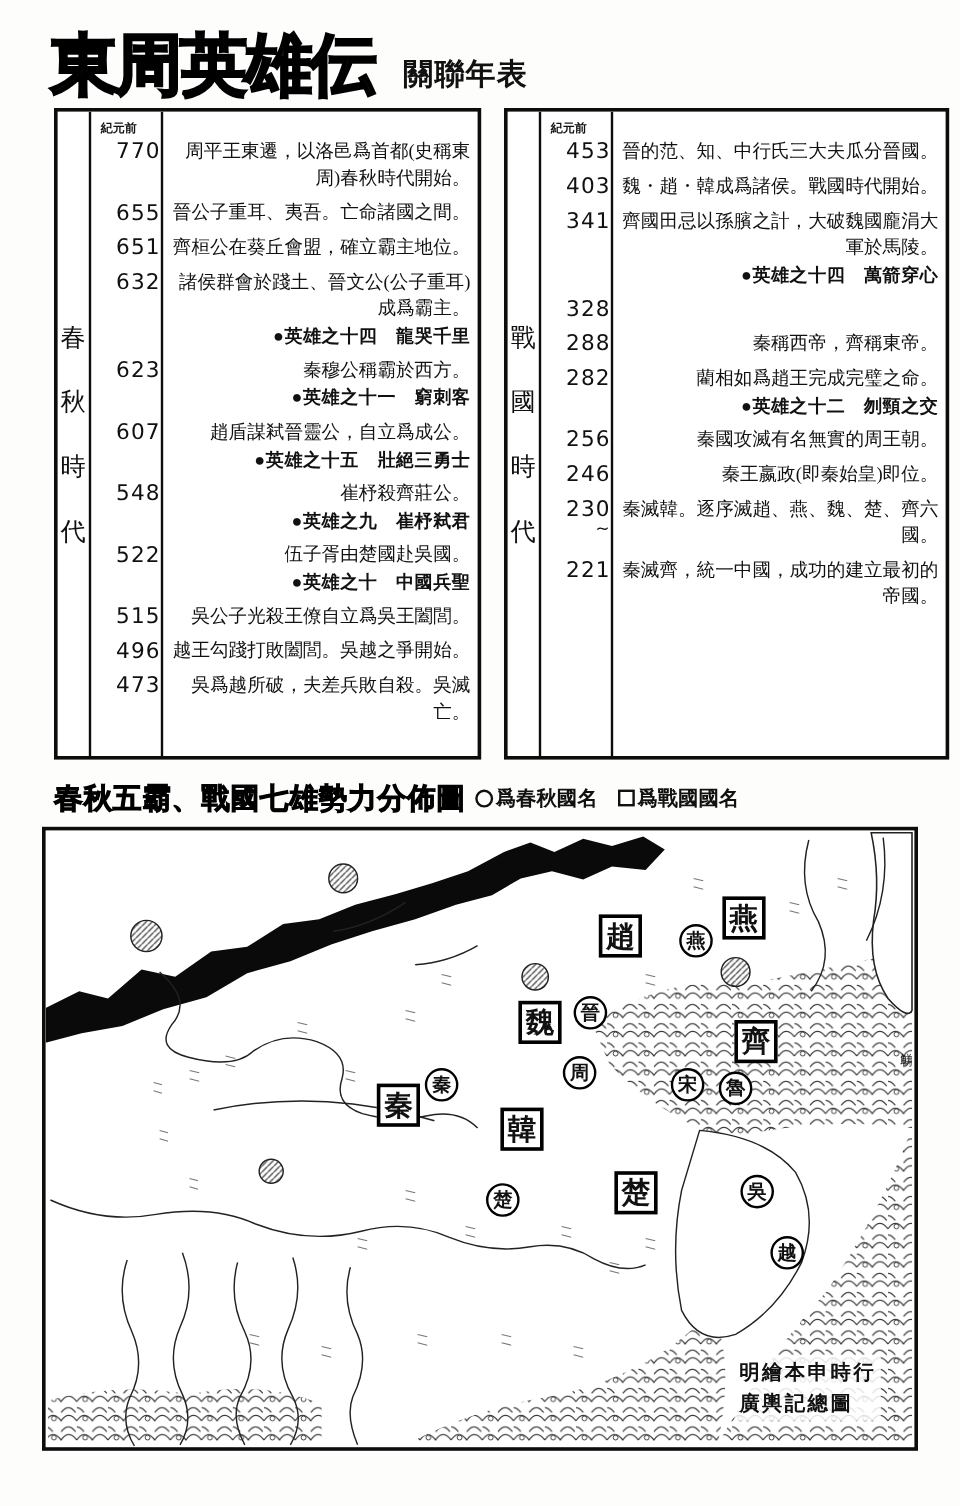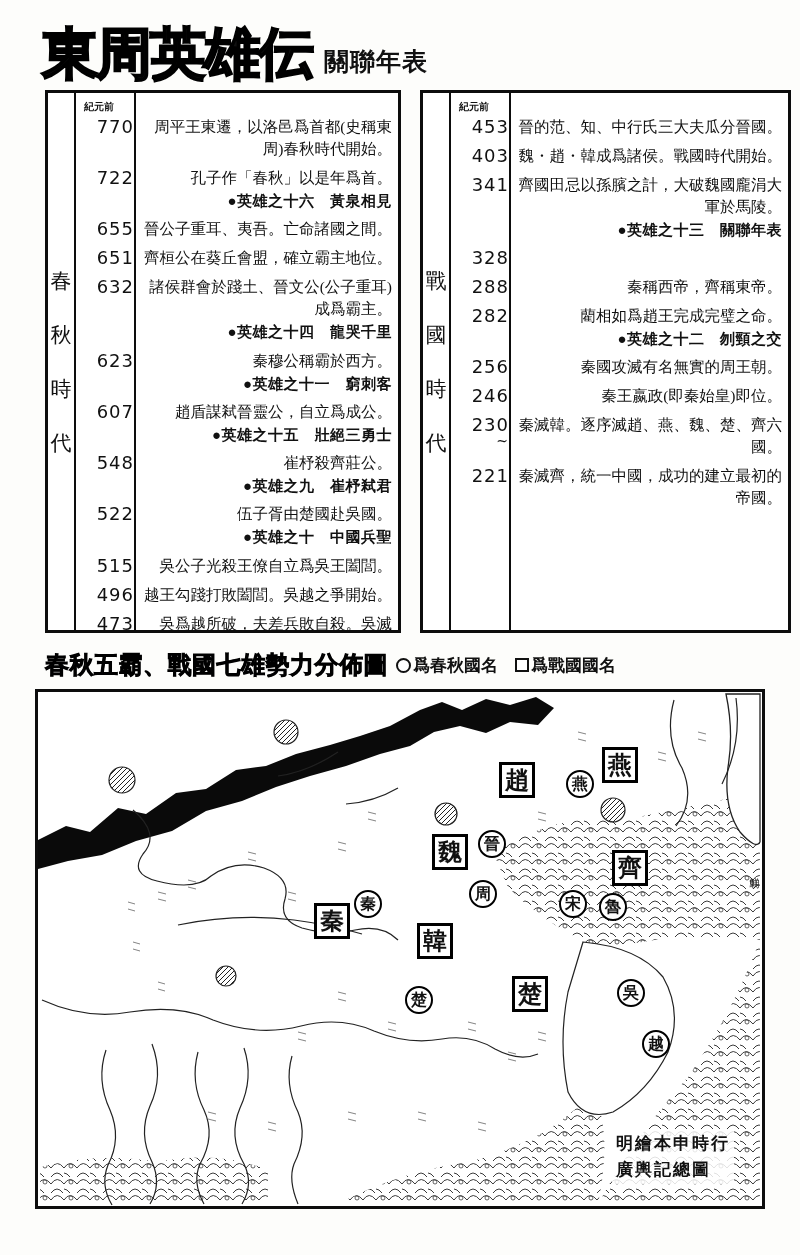--- a/index.html
+++ b/index.html
@@ -12,21 +12,21 @@
   }
   
   .header { display:flex; align-items:flex-end; padding:26px 0 8px 42px; }
   .big-title {
     font-family:"Liberation Sans", sans-serif;
     font-size:56px; font-weight:900; letter-spacing:-2px;
     -webkit-text-stroke:2px #000; line-height:1;
   }
   .sub-title {
     font-family:Liberation Serif, serif;
-    font-size:25px; font-weight:900; margin-left:12px; margin-bottom:4px;
+    font-size:25px; font-weight:900; margin-left:24px; margin-bottom:4px;
     letter-spacing:1px;
   }
   
   .tables-wrap { display:flex; margin-left:45px; gap:19px; }
   .tl-table {
     border:3px solid #0d0d0d; height:543px; background:#fff;
     display:flex; overflow:hidden;
   }
   .tl-table.left { width:356px; }
   .tl-table.right { width:371px; }
@@ -107,24 +107,20 @@
         <span>秋</span>
         <span>時</span>
         <span>代</span>
       </div>
     <div class="body-col">
       <div class="era-header">紀元前</div>
       <div class="rows" id="rows-0">
           <div class="tl-row">
             <div class="tl-year">770</div>
             <div class="tl-body">周平王東遷，以洛邑爲首都(史稱東周)春秋時代開始。</div>
-          </div>
-          <div class="tl-row">
-            <div class="tl-year">722</div>
-            <div class="tl-body">孔子作「春秋」以是年爲首。<div class="tl-episode">●英雄之十六　黃泉相見</div></div>
           </div>
           <div class="tl-row">
             <div class="tl-year">655</div>
             <div class="tl-body">晉公子重耳、夷吾。亡命諸國之間。</div>
           </div>
           <div class="tl-row">
             <div class="tl-year">651</div>
             <div class="tl-body">齊桓公在葵丘會盟，確立霸主地位。</div>
           </div>
           <div class="tl-row">
@@ -175,21 +171,21 @@
           <div class="tl-row">
             <div class="tl-year">453</div>
             <div class="tl-body">晉的范、知、中行氏三大夫瓜分晉國。</div>
           </div>
           <div class="tl-row">
             <div class="tl-year">403</div>
             <div class="tl-body">魏・趙・韓成爲諸侯。戰國時代開始。</div>
           </div>
           <div class="tl-row">
             <div class="tl-year">341</div>
-            <div class="tl-body">齊國田忌以孫臏之計，大破魏國龐涓大軍於馬陵。<div class="tl-episode">●英雄之十三　關聯年表</div></div>
+            <div class="tl-body">齊國田忌以孫臏之計，大破魏國龐涓大軍於馬陵。<div class="tl-episode">●英雄之十四　萬箭穿心</div></div>
           </div>
           <div class="tl-row">
             <div class="tl-year">328</div>
           </div>
           <div class="tl-row">
             <div class="tl-year">288</div>
             <div class="tl-body">秦稱西帝，齊稱東帝。</div>
           </div>
           <div class="tl-row">
             <div class="tl-year">282</div>

